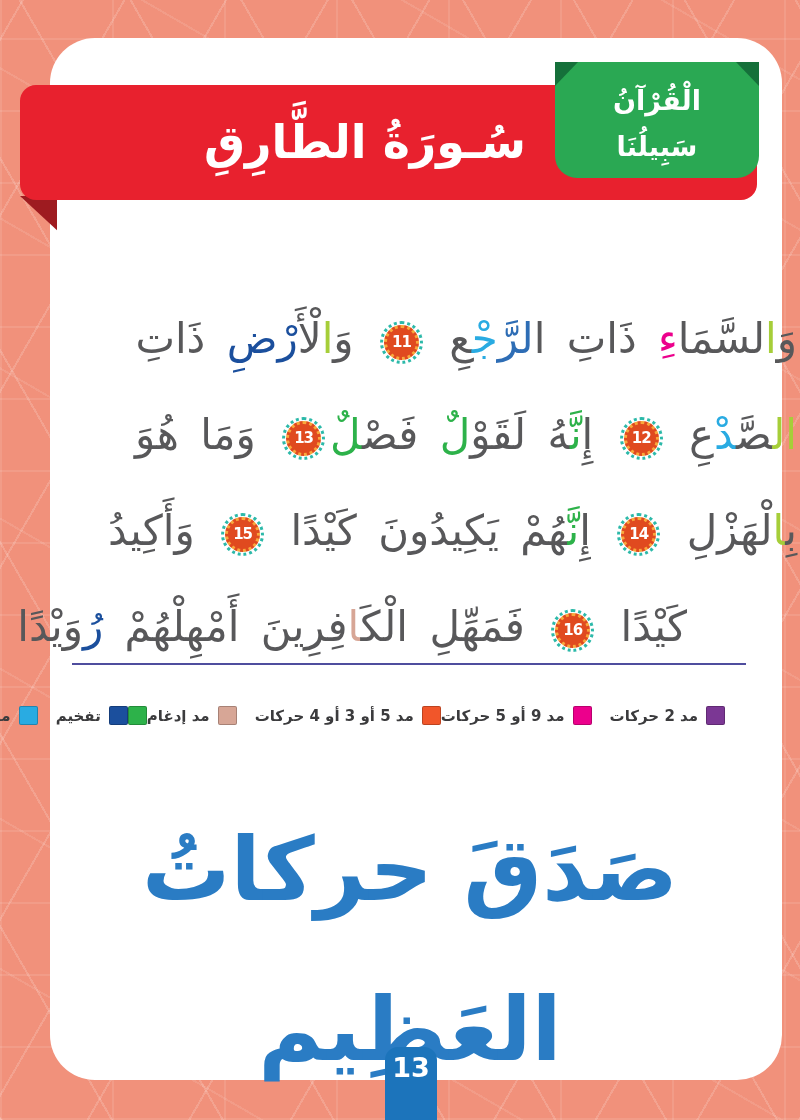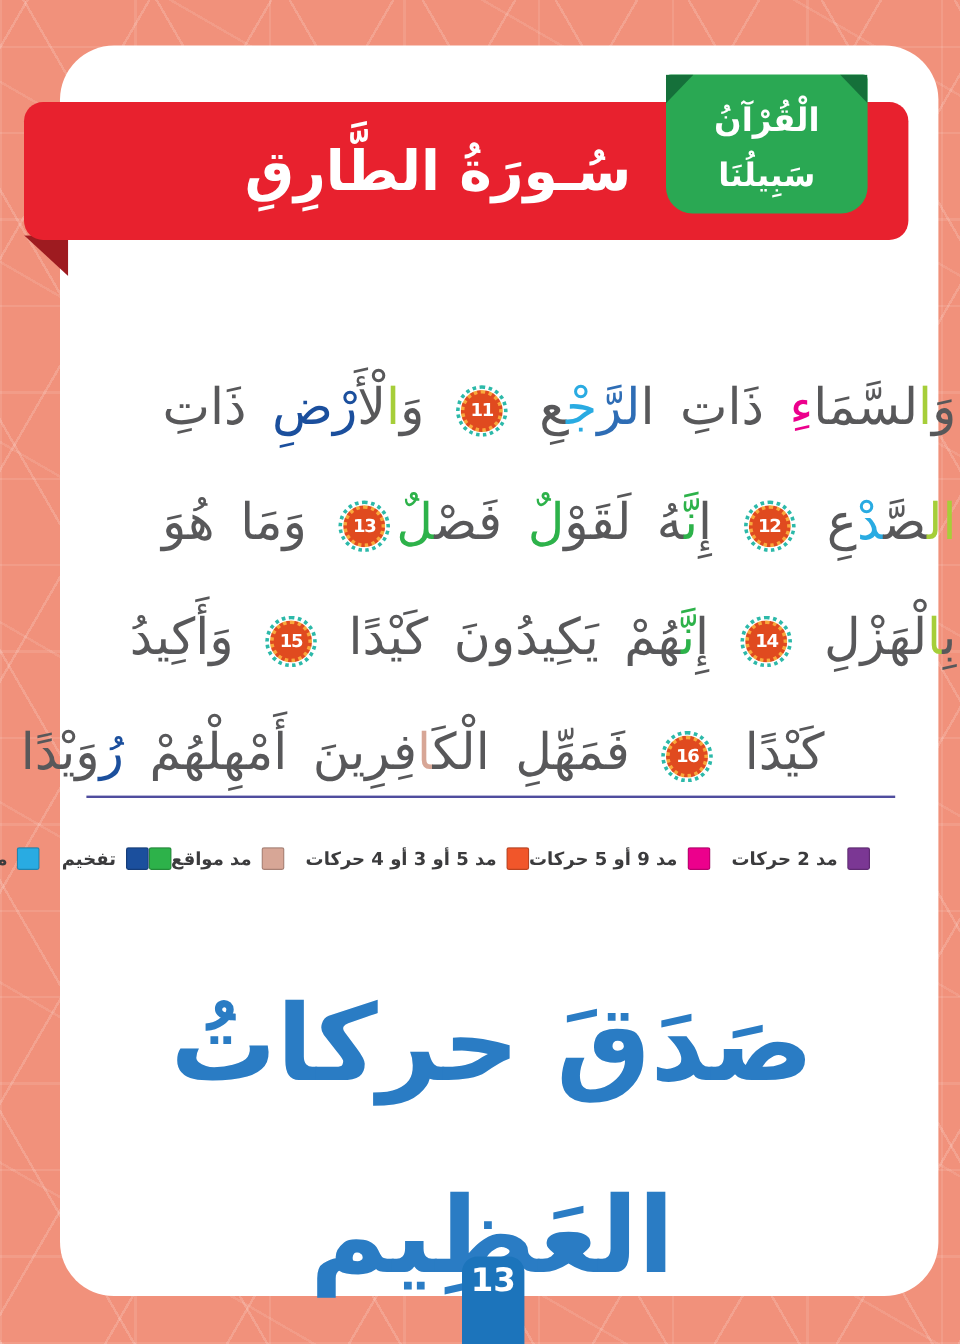--- a/index.html
+++ b/index.html
@@ -28,21 +28,21 @@
     position:absolute;left:20px;top:85px;width:737px;height:115px;
     background:var(--banner-red,#E8212E);border-radius:16px;z-index:3;
   }
   .banner-title{
     position:absolute;left:130px;top:0;width:430px;height:115px;
     line-height:115px;text-align:center;color:#fff;
     font-size:46px;font-weight:bold;direction:rtl;
   }
   
   .badge{
-    position:absolute;left:555px;top:62px;width:168px;height:116px;
+    position:absolute;left:555px;top:62px;width:204px;height:116px;
     background:var(--badge-green,#2AA853);border-radius:4px 4px 22px 22px;z-index:4;
   }
   .badge-fold-left{
     position:absolute;left:0;top:0;width:23px;height:24px;
     background:var(--badge-fold,#15703A);clip-path:polygon(0 0,100% 0,0 100%);
   }
   .badge-fold-right{
     position:absolute;right:0;top:0;width:23px;height:24px;
     background:var(--badge-fold,#15703A);clip-path:polygon(0 0,100% 0,100% 100%);
   }
@@ -120,21 +120,21 @@
           <span class="legend-label">مد 9 أو 5 حركات</span>
         </div>
       </div>
       <div class="legend-col">
         <div class="legend-item">
           <span class="legend-swatch" style="background: rgb(241, 86, 42);"></span>
           <span class="legend-label">مد 5 أو 3 أو 4 حركات</span>
         </div>
         <div class="legend-item">
           <span class="legend-swatch" style="background: rgb(215, 166, 150);"></span>
-          <span class="legend-label">مد مواقع</span>
+          <span class="legend-label">مد إدغام</span>
         </div>
       </div>
       <div class="legend-col">
         <div class="legend-item">
           <span class="legend-swatch" style="background: rgb(45, 178, 74);"></span>
         </div>
       </div>
       <div class="legend-col">
         <div class="legend-item">
           <span class="legend-swatch" style="background: rgb(27, 79, 157);"></span>

